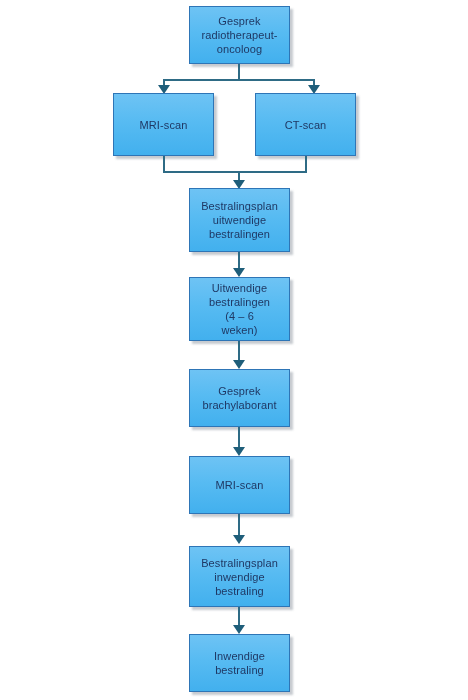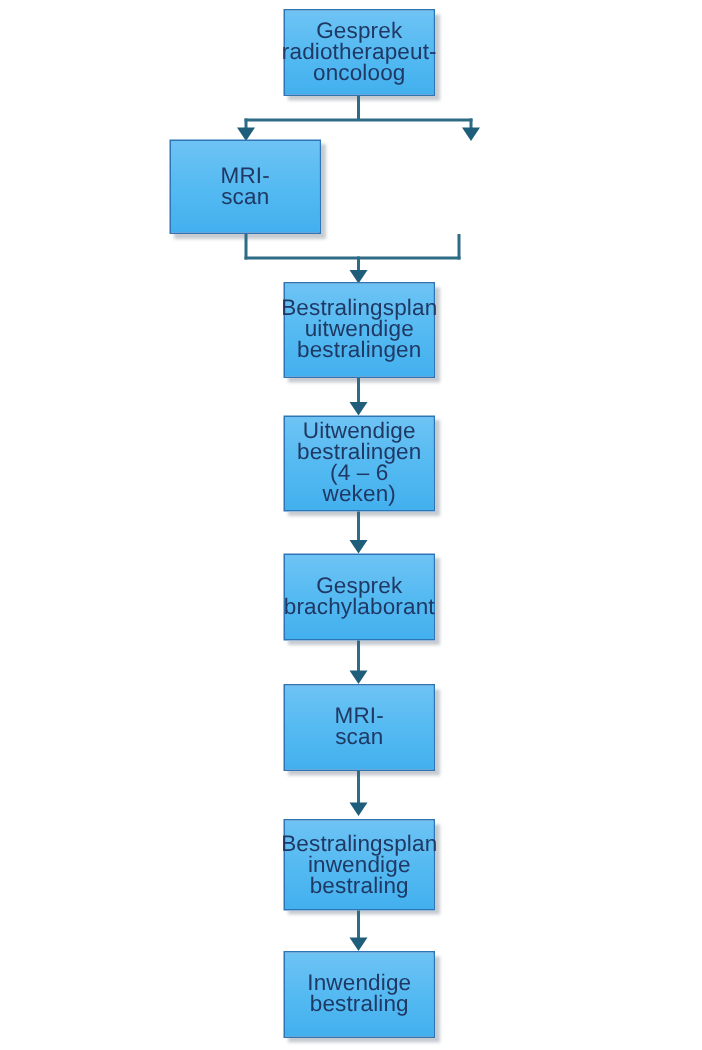--- a/index.html
+++ b/index.html
@@ -21,21 +21,21 @@
     position: absolute;
     box-sizing: border-box;
     border: 1px solid #2E75B6;
     background: linear-gradient(180deg, #6EC3F4 0%, #57BBF2 45%, #42B0EE 100%);
     box-shadow: 3px 3px 2px rgba(130,140,150,0.45);
     display: flex;
     align-items: center;
     justify-content: center;
     text-align: center;
     color: #1F3864;
-    font-size: 15px;
+    font-size: 11px;
     line-height: 14px;
     letter-spacing: 0.1px;
     padding: 2px 19px;
     white-space: pre-line;
   }
 
   
   .vline {
     position: absolute;
     width: 2px;
@@ -69,20 +69,21 @@
   <div class="hline" style="left:163px; top:79px; width:152px;"></div>
 
   <div class="vline" style="left:163px; top:79px; height:9px;"></div>
   <div class="arrowhead" style="left:158px; top:85px;"></div>
 
   <div class="vline" style="left:313px; top:79px; height:9px;"></div>
   <div class="arrowhead" style="left:308px; top:85px;"></div>
 
   <div class="node" style="left:113px; top:93px; width:101px; height:63px;">MRI-scan</div>
 
+  <div class="node" style="left:255px; top:93px; width:101px; height:63px;">CT-scan</div>
 
   <div class="vline" style="left:163px; top:156px; height:17px;"></div>
   <div class="vline" style="left:305px; top:156px; height:17px;"></div>
   <div class="hline" style="left:163px; top:171px; width:144px;"></div>
   <div class="vline" style="left:238px; top:171px; height:12px;"></div>
   <div class="arrowhead" style="left:233px; top:180px;"></div>
 
   <div class="node" style="left:189px; top:188px; width:101px; height:64px;">Bestralingsplan
 uitwendige
 bestralingen</div>

